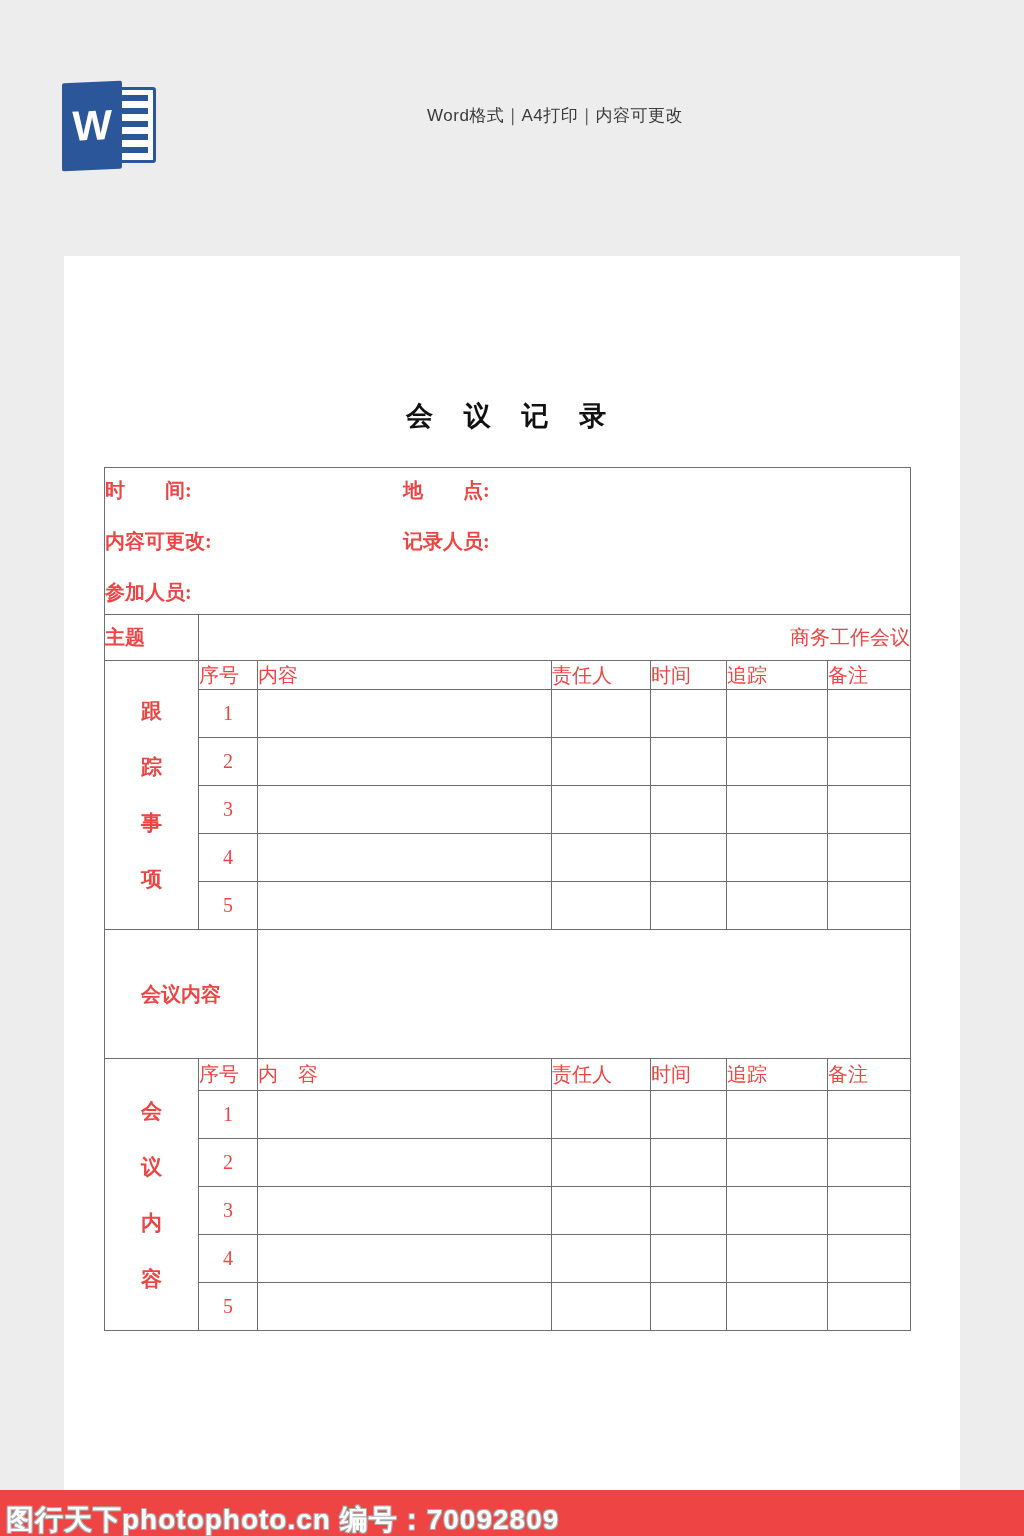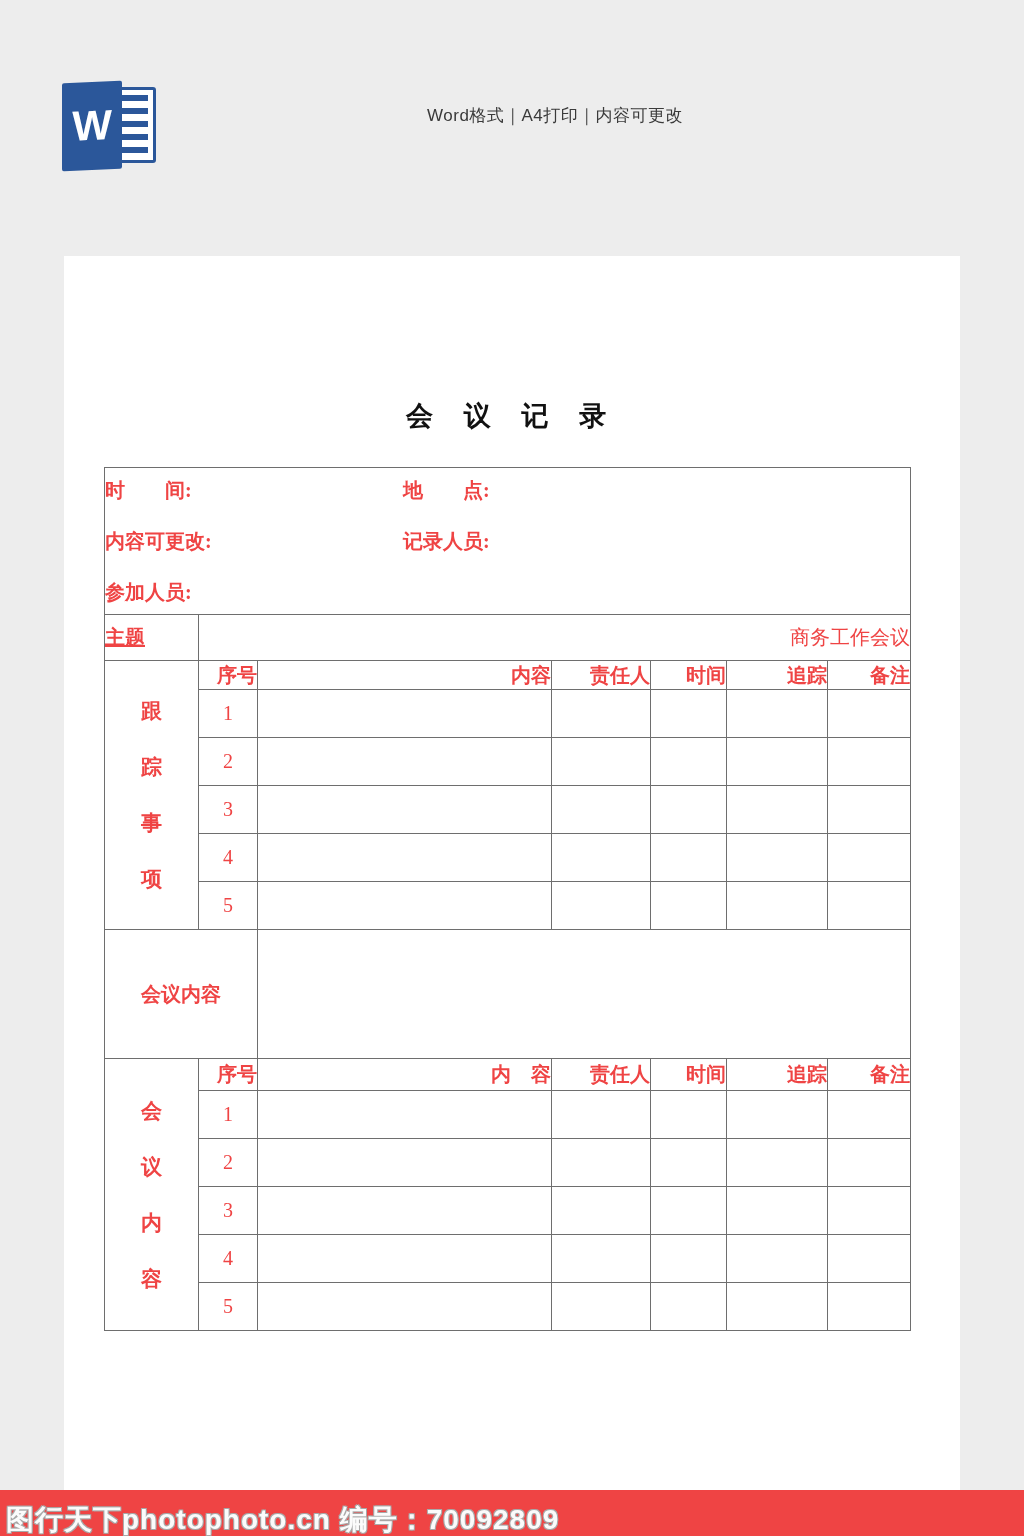--- a/index.html
+++ b/index.html
@@ -68,30 +68,30 @@
     border:1px solid #6e6e6e; padding:0; vertical-align:middle;
     font-size:20px;
   }
   table.minutes { border:1px solid #555; }
 
   td.info-cell { padding:16px 12px 10px 12px; vertical-align:top; }
   .info-line { display:flex; margin-bottom:24px; font-weight:bold; }
   .info-line:last-child { margin-bottom:0; }
   .info-left { flex:0 0 298px; }
 
-  td.topic-label { font-weight:bold; padding-left:9px;text-decoration:underline; }
+  td.topic-label { font-weight:bold; padding-left:9px; }
   td.topic-value { text-align:right; font-weight:normal; }
 
   td.side-cell { text-align:center; }
   .v-label {
     display:inline-block; width:1.15em; word-break:break-all;
     line-height:56px; font-weight:bold; font-size:21px; text-align:center;
   }
 
-  td.col-head { text-align:right; font-weight:bold; font-size:19px; }
+  td.col-head { text-align:left; font-weight:normal; font-size:19px; }
   td.row-num  { text-align:center; font-size:23px; }
   td.blank-cell { background:#ffffff; }
 
   td.content-label { text-align:center; font-weight:bold; }
 
   
   .footer-bar {
     position:absolute; left:0; top:1490px; width:1024px; height:60px;
     background:#ef4444;
     display:flex; align-items:center;

